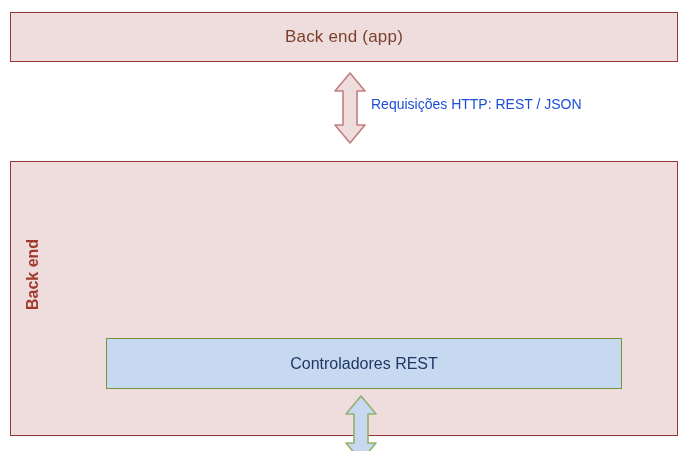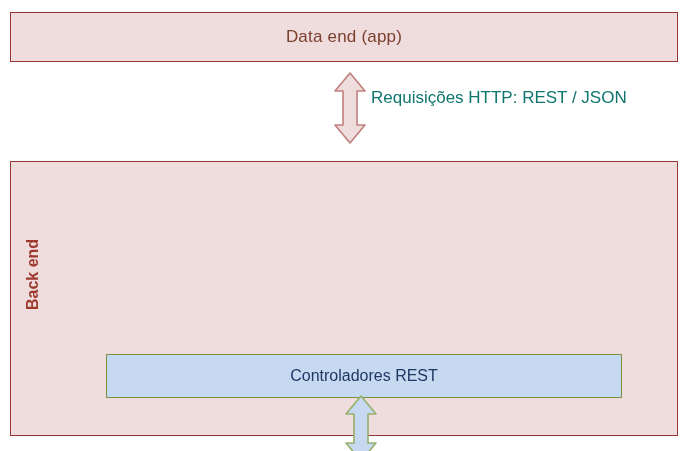--- a/index.html
+++ b/index.html
@@ -42,23 +42,23 @@
   .http-arrow {
     position: absolute;
     left: 333px;
     top: 72px;
     width: 34px;
     height: 72px;
   }
   .http-label {
     position: absolute;
     left: 371px;
-    top: 88px;
-    font-size: 17px;
-    color: #0f766e;
+    top: 96px;
+    font-size: 14px;
+    color: #1d4ed8;
     white-space: nowrap;
   }
 
   
   .backend-box {
     position: absolute;
     left: 10px;
     top: 161px;
     width: 668px;
     height: 275px;
@@ -89,21 +89,21 @@
     display: flex;
     align-items: center;
     justify-content: center;
   }
   .bluebox span {
     font-size: 16px;
     color: #1F3864;
     white-space: nowrap;
   }
 
-  .box-controllers  { left: 95px;  top: 192px; width: 516px; height: 44px; text-align: center; }
+  .box-controllers  { left: 95px;  top: 176px; width: 516px; height: 51px; text-align: center; }
 
   
   .dto-arrow {
     position: absolute;
     left: 333px;
     top: 233px;
     width: 34px;
     height: 67px;
   }
   .dto-label {
@@ -114,21 +114,21 @@
     color: #1F3864;
     white-space: nowrap;
   }
 </style>
 </head>
 <body>
 
 <div id="diagram">
 
   <div class="frontend-box">
-    <span class="frontend-label">Data end (app)</span>
+    <span class="frontend-label">Back end (app)</span>
   </div>
 
   <div class="http-arrow">
     <svg width="34" height="72" viewBox="0 0 34 72" xmlns="http://www.w3.org/2000/svg">
       <polygon points="17,1 32,19 24,19 24,53 32,53 17,71 2,53 10,53 10,19 2,19" fill="#EFDCDC" stroke="#C0807D" stroke-width="1.6" stroke-linejoin="round"></polygon>
     </svg>
   </div>
   <div class="http-label">Requisições HTTP: REST / JSON</div>
 
   <div class="backend-box">

